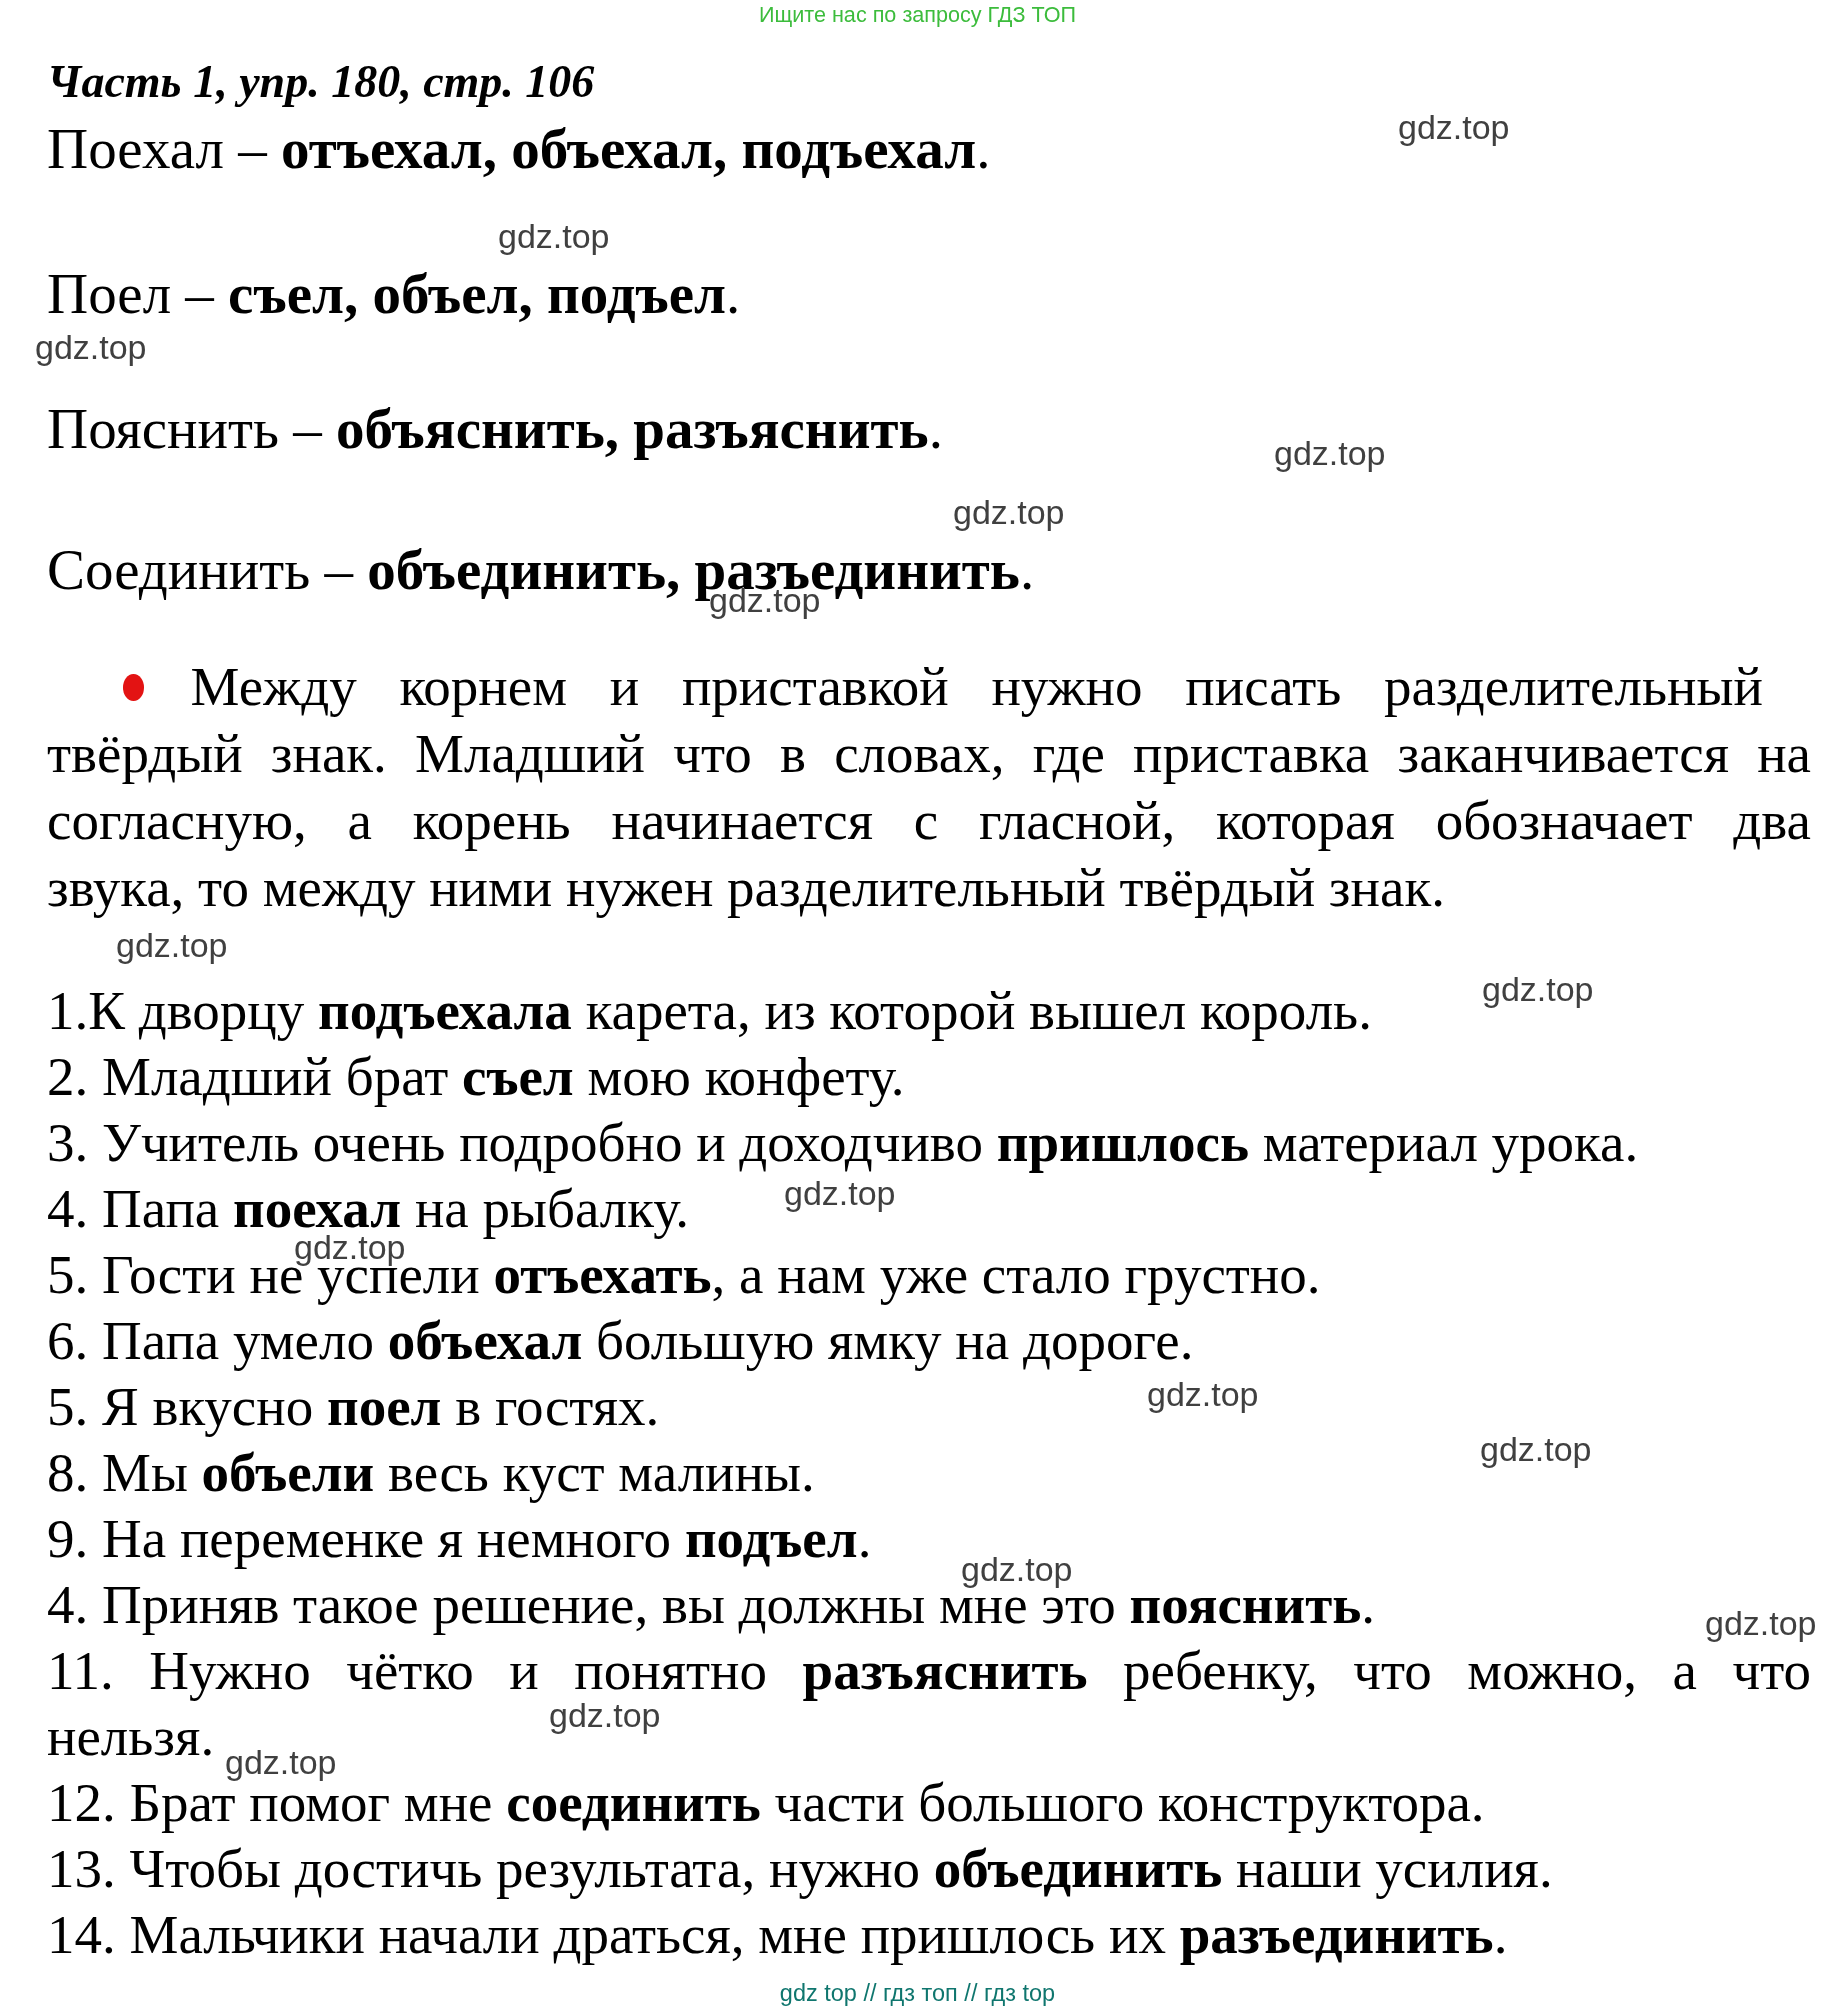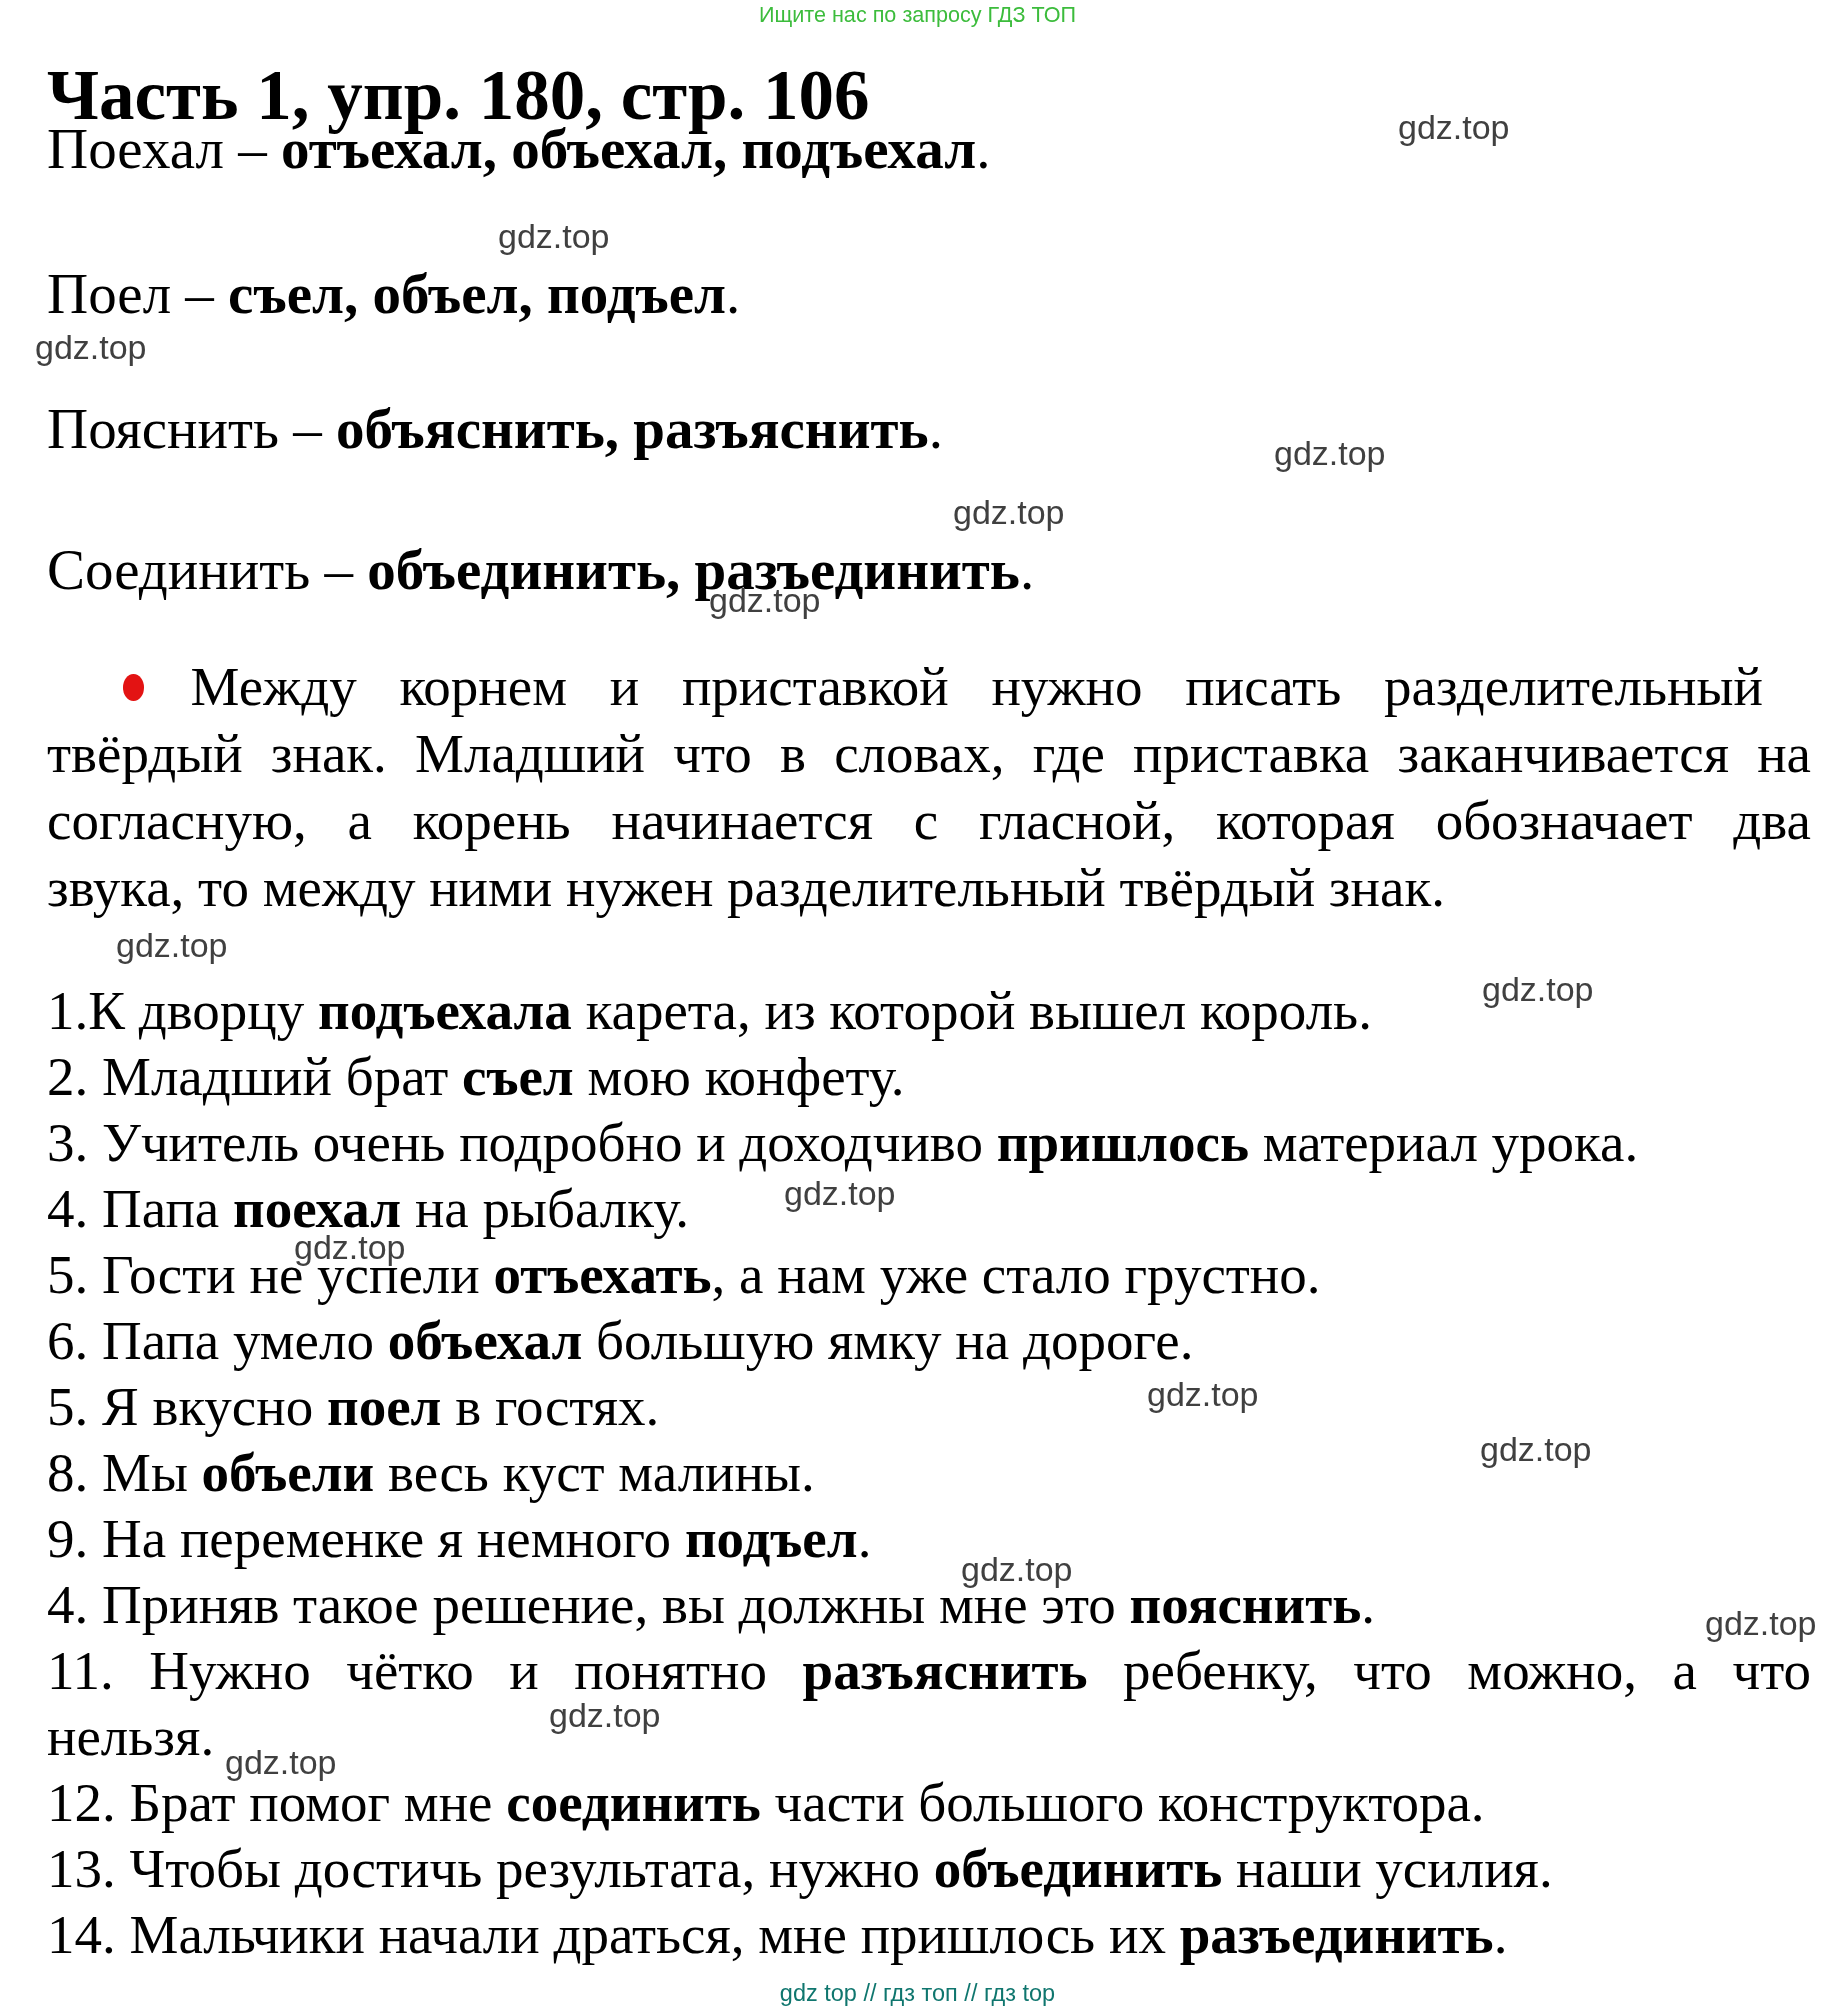--- a/index.html
+++ b/index.html
@@ -16,21 +16,21 @@
   .header-note {
     position: absolute; top: 2px; left: 0; width: 100%;
     text-align: center;
     font-family: Liberation Sans, sans-serif;
     font-size: 21.6px; line-height: 25.5px;
     color: #3cbc3c;
   }
 
   .doc-title {
     position: absolute; left: 47px; top: 55px;
-    font-size: 71px; font-weight: bold; white-space: nowrap;
+    font-size: 46px; font-weight: bold; white-space: nowrap; font-style: italic;
   }
 
   .pair-line {
     position: absolute; left: 47px;
     font-size: 57px; white-space: nowrap;
   }
   .pair-1 { top: 116px; }
   .pair-2 { top: 261px; }
   .pair-3 { top: 396px; }
   .pair-4 { top: 512px; margin-top: 25px; }

